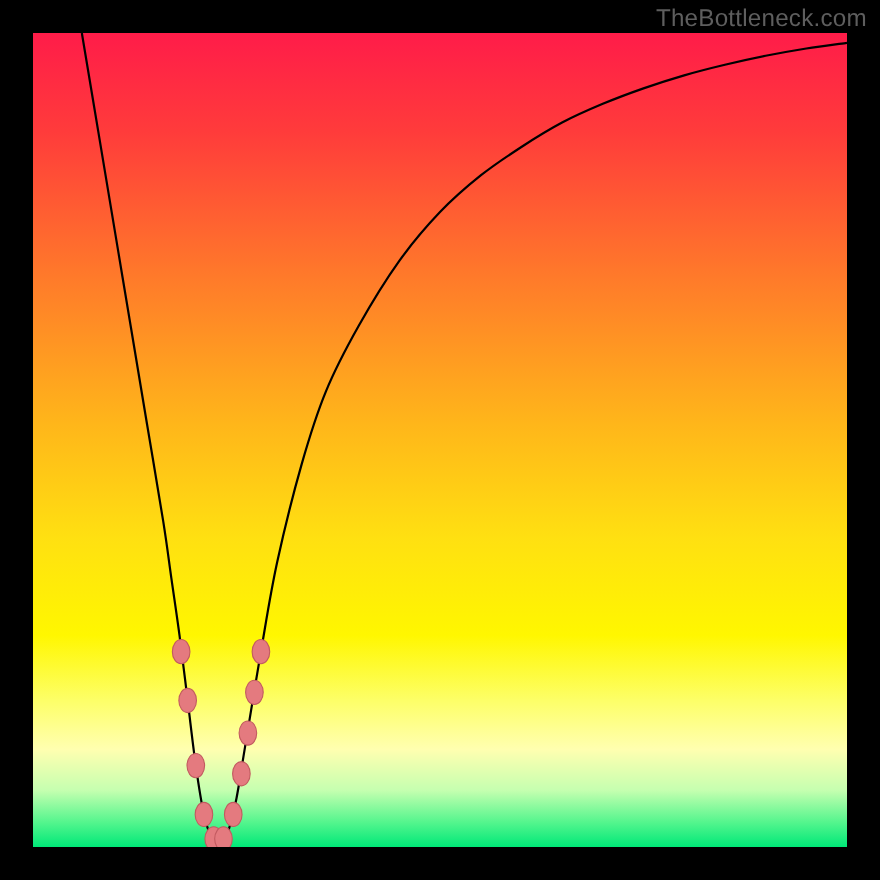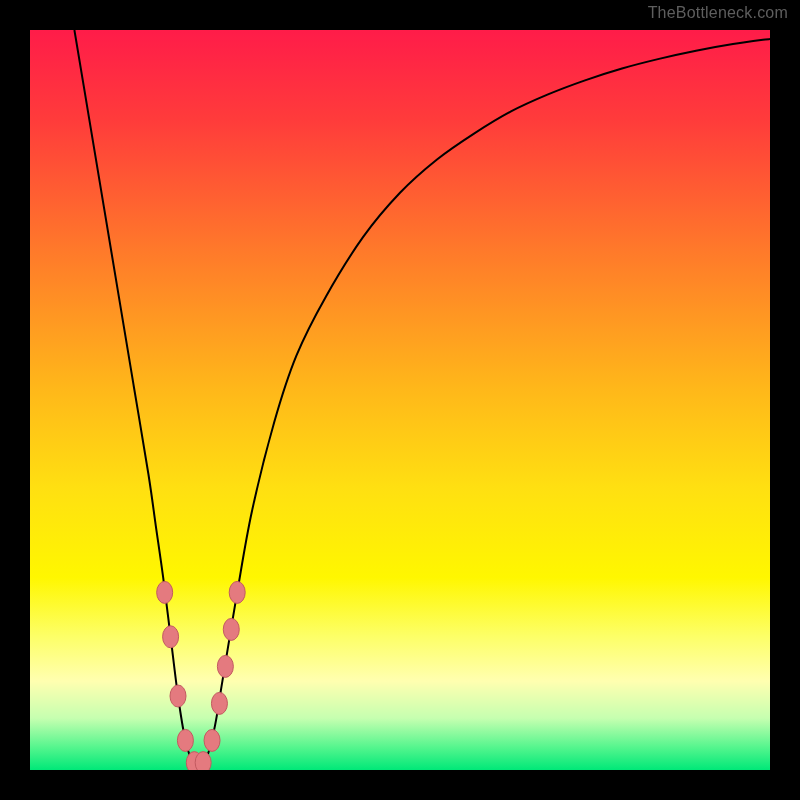--- a/index.html
+++ b/index.html
@@ -23,21 +23,21 @@
     top: 30px;
     left: 30px;
     width: 740px;
     height: 740px;
   }
   .watermark {
     position: absolute;
     top: 4px;
     right: 12px;
     color: #5e5e5e;
-    font-size: 16px;
+    font-size: 22px;
     font-weight: 500;
     letter-spacing: 0.2px;
   }
   svg { display: block; }
 </style>
 </head>
 <body>
 
 <div class="frame">
   <div class="watermark">TheBottleneck.com</div>

